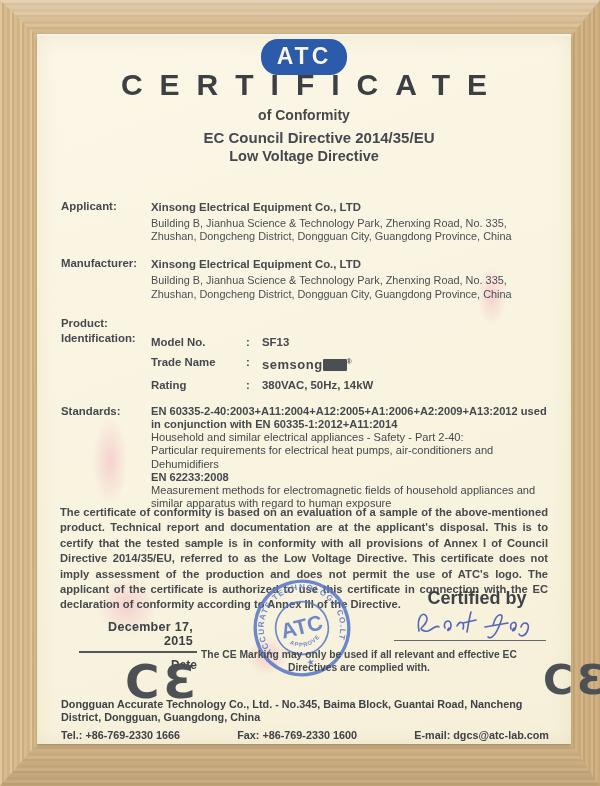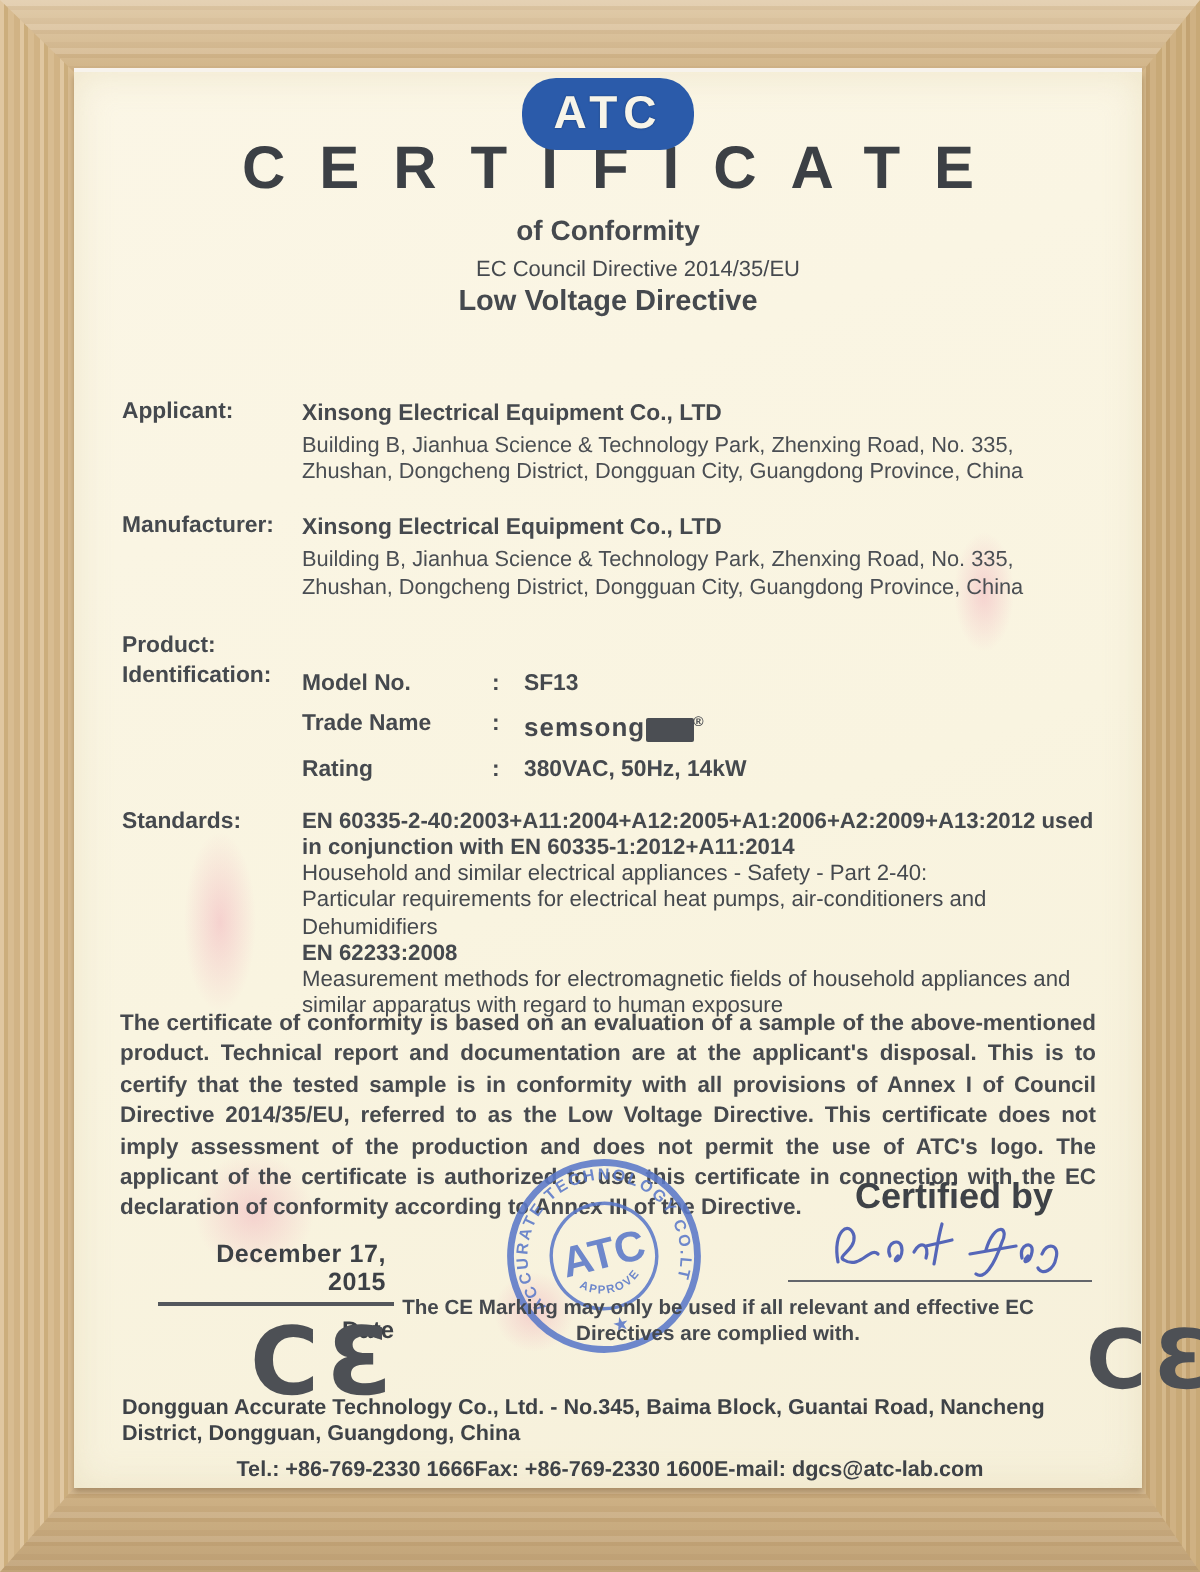--- a/index.html
+++ b/index.html
@@ -26,21 +26,21 @@
     background:radial-gradient(closest-side, rgba(235,120,160,.28), rgba(235,120,160,0)); }
 
   .ink { color:#3e4247; }
   .header { position:absolute; top:0; left:0; right:0; text-align:center; }
   .logo-pill { display:inline-block; margin-top:3px; background:#2b5baa; color:#f7f4e8;
     border-radius:17px; padding:4px 16px 5px; font-size:23px; font-weight:bold; letter-spacing:3px;
     position:relative; z-index:2; text-shadow:0 0 1px #17386e; }
   .cert-title { position:relative; z-index:1; margin-top:-7px; font-size:30px; font-weight:bold;
     letter-spacing:17px; margin-right:-17px; color:#3c4045; }
   .sub1 { margin-top:5px; font-size:14px; font-weight:bold; color:#45494e; }
-  .sub2 { margin-top:6px; font-size:11px; font-weight:normal; color:#45494e;padding-left:30px; }
+  .sub2 { margin-top:6px; font-size:15px; font-weight:bold; color:#45494e;padding-left:30px; }
   .sub3 { margin-top:2px; font-size:14.5px; font-weight:bold; color:#45494e; }
   .regno { margin-top:21px; font-size:15px; font-weight:bold; letter-spacing:1.2px; color:#3c4045; }
 
   .fields { position:absolute; top:164px; left:24px; right:21px; font-size:11.2px; color:#45494e; }
   .frow { display:grid; grid-template-columns:90px 1fr; }
   .flabel { font-weight:bold; font-size:11.4px; }
   .fname { font-weight:bold; font-size:11.4px; line-height:14px; }
   .faddr { font-size:10.9px; line-height:13.2px; margin-top:3px; color:#4a4e53; }
   .mb-app { margin-bottom:14px; } .mb-man { margin-bottom:16px; } .mb-prod { margin-bottom:3px; }
   .subrow { display:grid; grid-template-columns:95px 16px 1fr; line-height:20.4px; font-weight:bold; font-size:11.4px; }
@@ -69,21 +69,21 @@
   .ce { font-family:"DejaVu Sans",sans-serif; font-weight:bold; color:#4d5055; letter-spacing:4px; line-height:1;margin-left:48px; }
   .ce-left { position:absolute; left:40px; top:622px; font-size:47px; }
   .ce-right { position:absolute; left:458px; top:624px; font-size:41px; }
 
   .ce-note { position:absolute; left:158px; top:613px; width:328px; text-align:center;
     font-size:10.3px; font-weight:bold; line-height:12.8px; color:#45494e; }
 
   .footer-company { position:absolute; left:24px; top:662px; right:28px;
     font-size:10.8px; font-weight:bold; line-height:13px; color:#3e4247; }
   .footer-contacts { position:absolute; left:24px; top:693px; right:22px;
-    display:flex; justify-content:center; font-size:10.8px; font-weight:bold; color:#3e4247; }
+    display:flex; justify-content:space-between; font-size:10.8px; font-weight:bold; color:#3e4247; }
 </style>
 </head>
 <body>
 
 <div class="scene">
   <div class="frame-top-shade"></div>
   <div class="frame-bottom-shade"></div>
   <div class="frame-side frame-left"></div>
   <div class="frame-side frame-right"></div>
 

